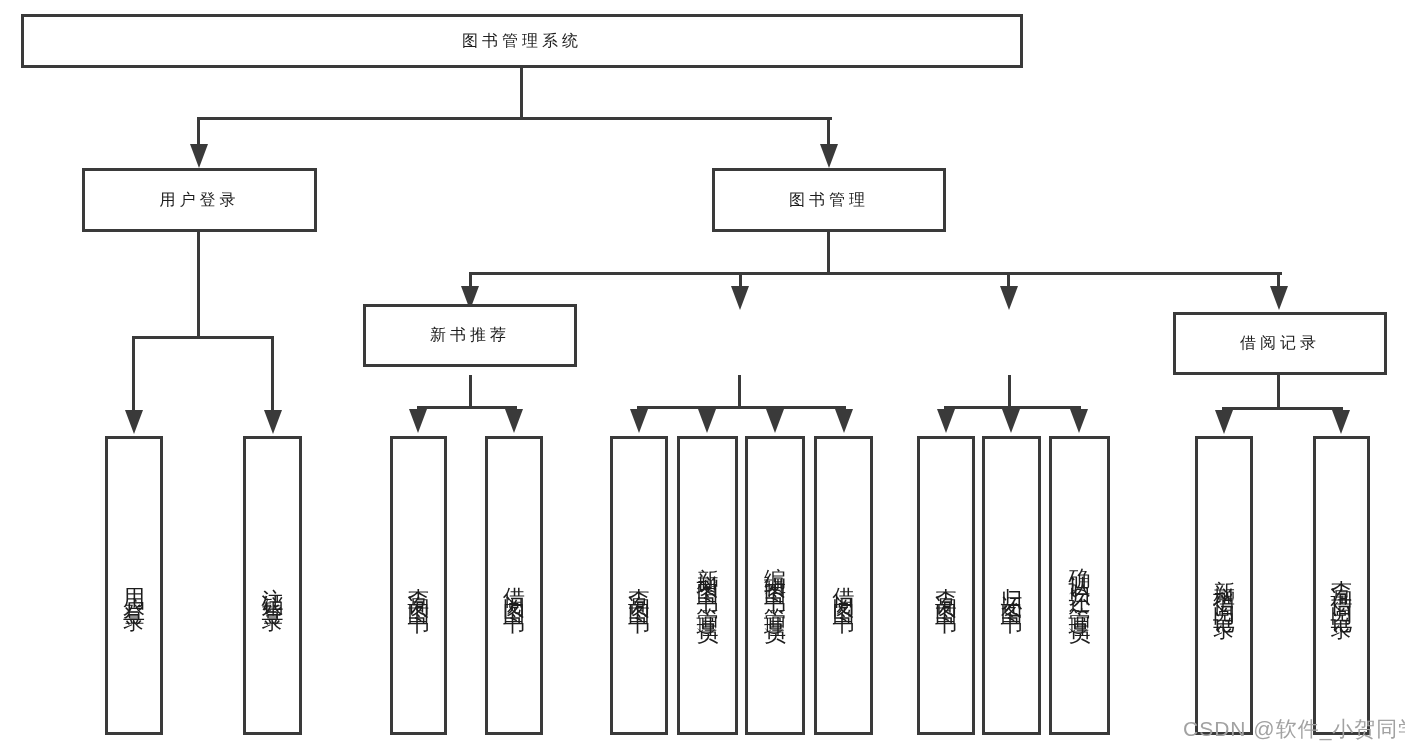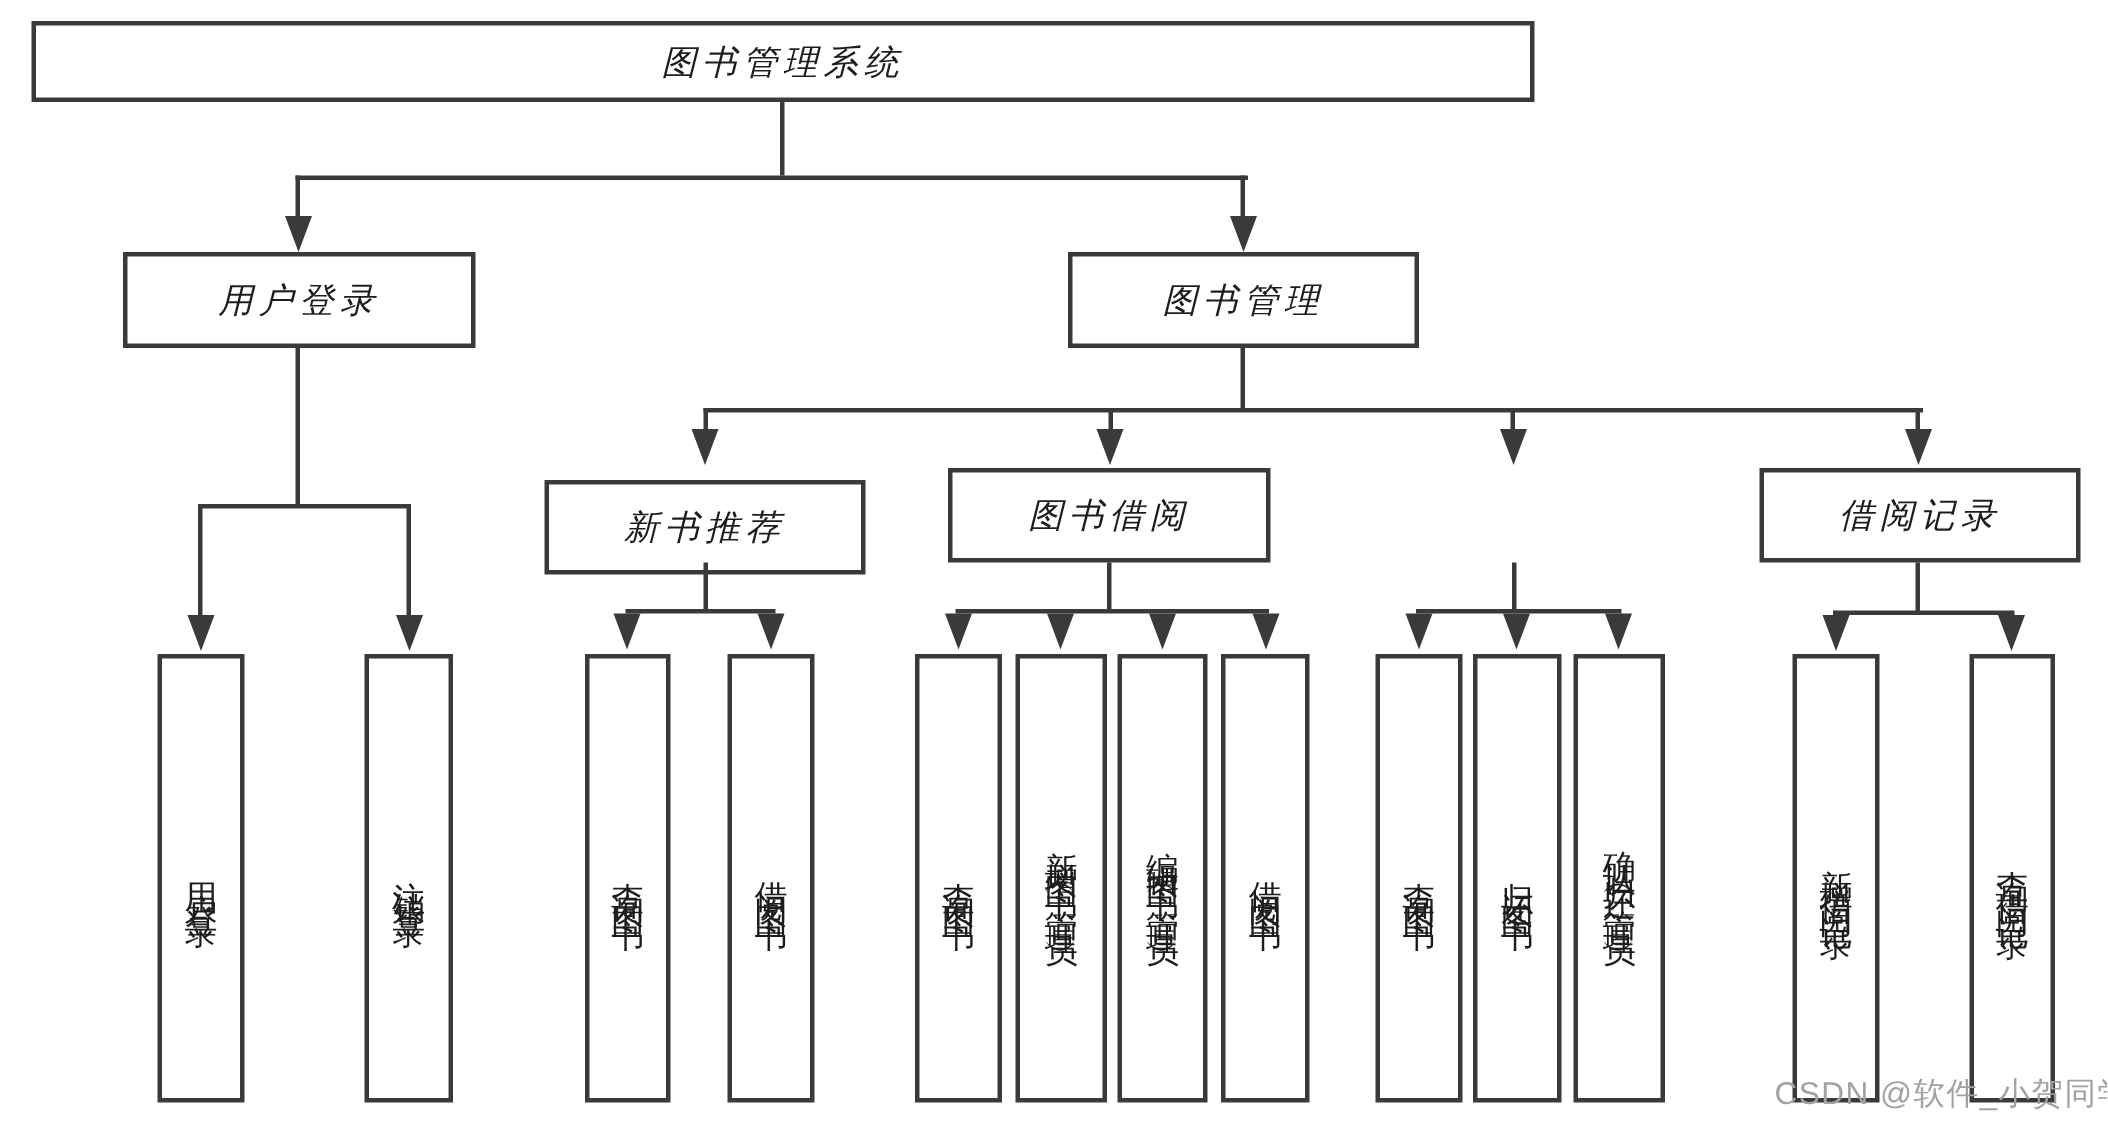--- a/index.html
+++ b/index.html
@@ -5,21 +5,21 @@
   html,body{margin:0;padding:0;background:#ffffff;}
   .canvas{
     position:relative;width:1405px;height:747px;background:#ffffff;
     font-family:"Liberation Sans","DejaVu Sans",sans-serif;overflow:hidden;
   }
   .box{
     position:absolute;background:#ffffff;border:3px solid #3a3a3a;
     box-sizing:border-box;display:flex;align-items:center;justify-content:center;
     color:#1d1d1d;
   }
-  .hbox span{font-size:23px;letter-spacing:4px;white-space:nowrap;font-style:italic;}
+  .hbox span{font-size:16px;letter-spacing:4px;white-space:nowrap;}
   .vbox span{
     writing-mode:vertical-rl;text-orientation:mixed;
     font-size:22px;letter-spacing:8px;line-height:1;white-space:nowrap;
   }
   .line{position:absolute;background:#3a3a3a;}
   .arrow{
     position:absolute;width:0;height:0;
     border-left:9px solid transparent;border-right:9px solid transparent;
     border-top:24px solid #3a3a3a;
   }
@@ -62,25 +62,22 @@
   <div class="line" style="left:469px;top:272px;width:813px;height:3px"></div>
   <div class="line" style="left:469px;top:272px;width:3px;height:16px"></div>
   <div class="arrow" style="left:461px;top:286px"></div>
   <div class="line" style="left:739px;top:272px;width:3px;height:16px"></div>
   <div class="arrow" style="left:731px;top:286px"></div>
   <div class="line" style="left:1007px;top:272px;width:3px;height:16px"></div>
   <div class="arrow" style="left:1000px;top:286px"></div>
   <div class="line" style="left:1277px;top:272px;width:3px;height:16px"></div>
   <div class="arrow" style="left:1270px;top:286px"></div>
 
-  <div class="box hbox" style="left:363px;top:320px;width:214px;height:63px">
+  <div class="box hbox" style="left:363px;top:304px;width:214px;height:63px">
     <span>新书推荐</span>
-  </div>
-  <div class="box hbox" style="left:632px;top:312px;width:215px;height:63px">
-    <span>图书借阅</span>
   </div>
   <div class="box hbox" style="left:1173px;top:312px;width:214px;height:63px">
     <span>借阅记录</span>
   </div>
 
   <div class="line" style="left:469px;top:375px;width:3px;height:31px"></div>
   <div class="line" style="left:417px;top:406px;width:100px;height:3px"></div>
   <div class="arrow" style="left:409px;top:409px"></div>
   <div class="arrow" style="left:505px;top:409px"></div>
 

